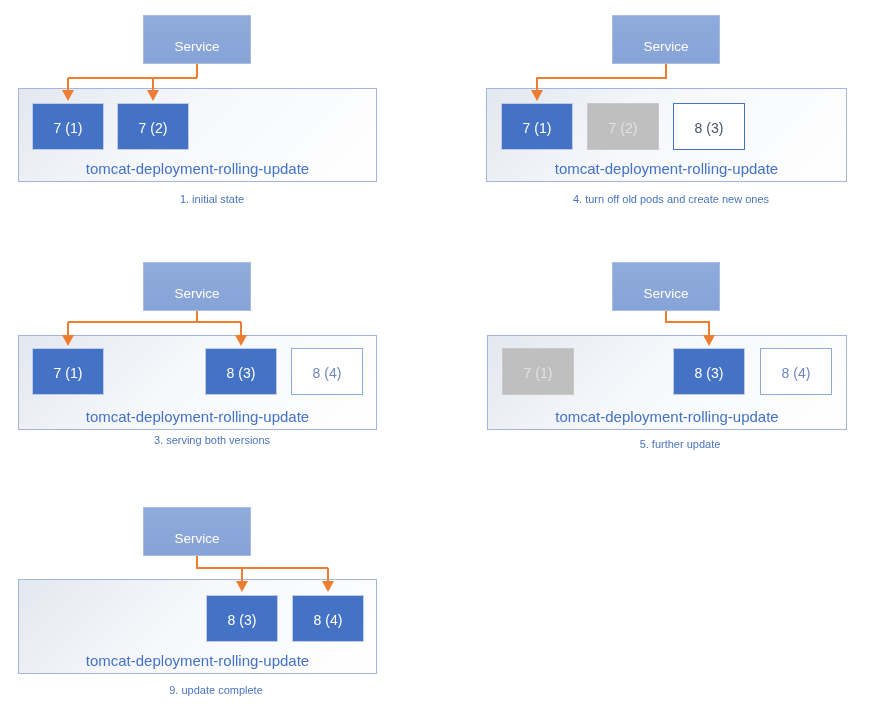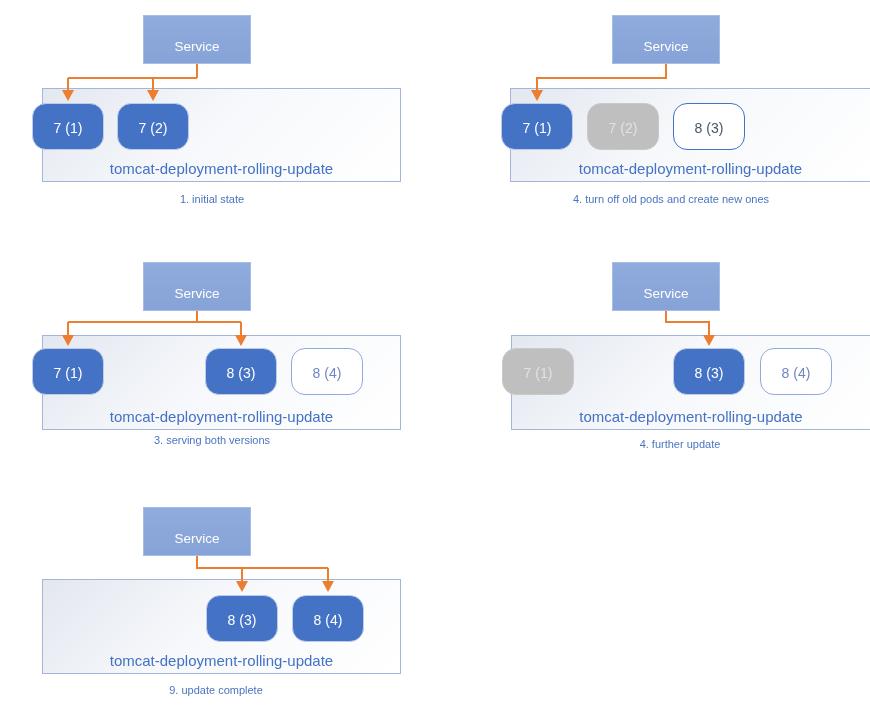--- a/index.html
+++ b/index.html
@@ -16,31 +16,30 @@
     border:1px solid #A9BCE3;
     color:#ffffff; font-size:13.5px;
     display:flex; align-items:center; justify-content:center;
     padding-top:14px;
   }
 
   .deployment {
     position:absolute; box-sizing:border-box;
     border:1px solid #A3B6DA;
     background:linear-gradient(135deg,#E3E7EF 0%, #F6F8FB 45%, #FFFFFF 100%);
-    margin-left:24px;
   }
   .deployment-label {
     position:absolute; left:0; right:0; bottom:4px;
     text-align:center; color:#4472C4; font-size:15px;
   }
 
   .pod {
     position:absolute; width:72px; height:47px; box-sizing:border-box;
     display:flex; align-items:center; justify-content:center;
-    font-size:14px; padding-top:3px; z-index:2;border-radius:14px;
+    font-size:14px; padding-top:3px; z-index:2;
   }
   .pod.active   { background:#4472C4; color:#ffffff; border:1px solid #BFCCE9; }
   .pod.stopped  { background:#BFBFBF; color:#E2E2E2; border:1px solid #C9C9C9; }
   .pod.new-strong { background:#ffffff; color:#44546A; border:1.5px solid #4472C4; }
   .pod.new-light  { background:#ffffff; color:#6E86C2; border:1.5px solid #8FAADC; }
 
   .caption {
     position:absolute; text-align:center;
     color:#4B74C0; font-size:11px;
   }
@@ -124,21 +123,21 @@
     </div>
     <div class="pod stopped" style="left:502px;top:348px">
       <span>7 (1)</span>
     </div>
     <div class="pod active" style="left:673px;top:348px">
       <span>8 (3)</span>
     </div>
     <div class="pod new-light" style="left:760px;top:348px">
       <span>8 (4)</span>
     </div>
-    <div class="caption" style="left:500px;top:438px;width:360px">4. further update</div>
+    <div class="caption" style="left:500px;top:438px;width:360px">5. further update</div>
   </section>
 
   
   <section class="stage">
     <div class="service" style="left:143px;top:507px">
       <span>Service</span>
     </div>
     <div class="deployment" style="left:18px;top:579px;width:359px;height:95px">
       <span class="deployment-label">tomcat-deployment-rolling-update</span>
     </div>

